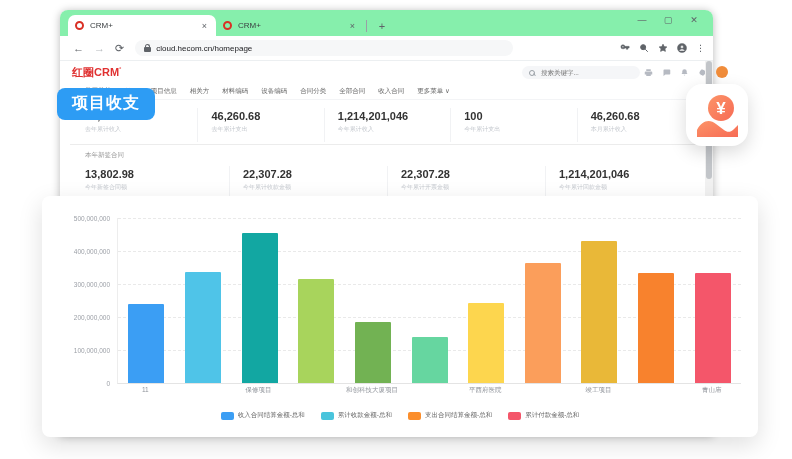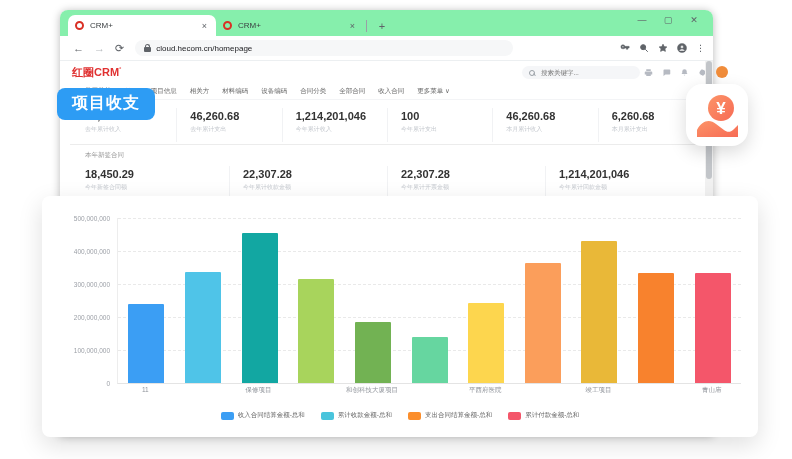--- a/index.html
+++ b/index.html
@@ -205,30 +205,26 @@
             <div class="c">今年累计收入</div>
           </div>
           <div class="stat">
             <div class="v">100</div>
             <div class="c">今年累计支出</div>
           </div>
           <div class="stat">
             <div class="v">46,260.68</div>
             <div class="c">本月累计收入</div>
           </div>
-          <div class="stat">
-            <div class="v">6,260.68</div>
-            <div class="c">本月累计支出</div>
-          </div>
         </div>
       <div class="stats-divider"></div>
       <div class="section-title">本年新签合同</div>
       <div class="stat-row" id="stat-row-2">
           <div class="stat">
-            <div class="v">18,450.29</div>
+            <div class="v">13,802.98</div>
             <div class="c">今年新签合同额</div>
           </div>
           <div class="stat">
             <div class="v">22,307.28</div>
             <div class="c">今年累计收款金额</div>
           </div>
           <div class="stat">
             <div class="v">22,307.28</div>
             <div class="c">今年累计开票金额</div>
           </div>

